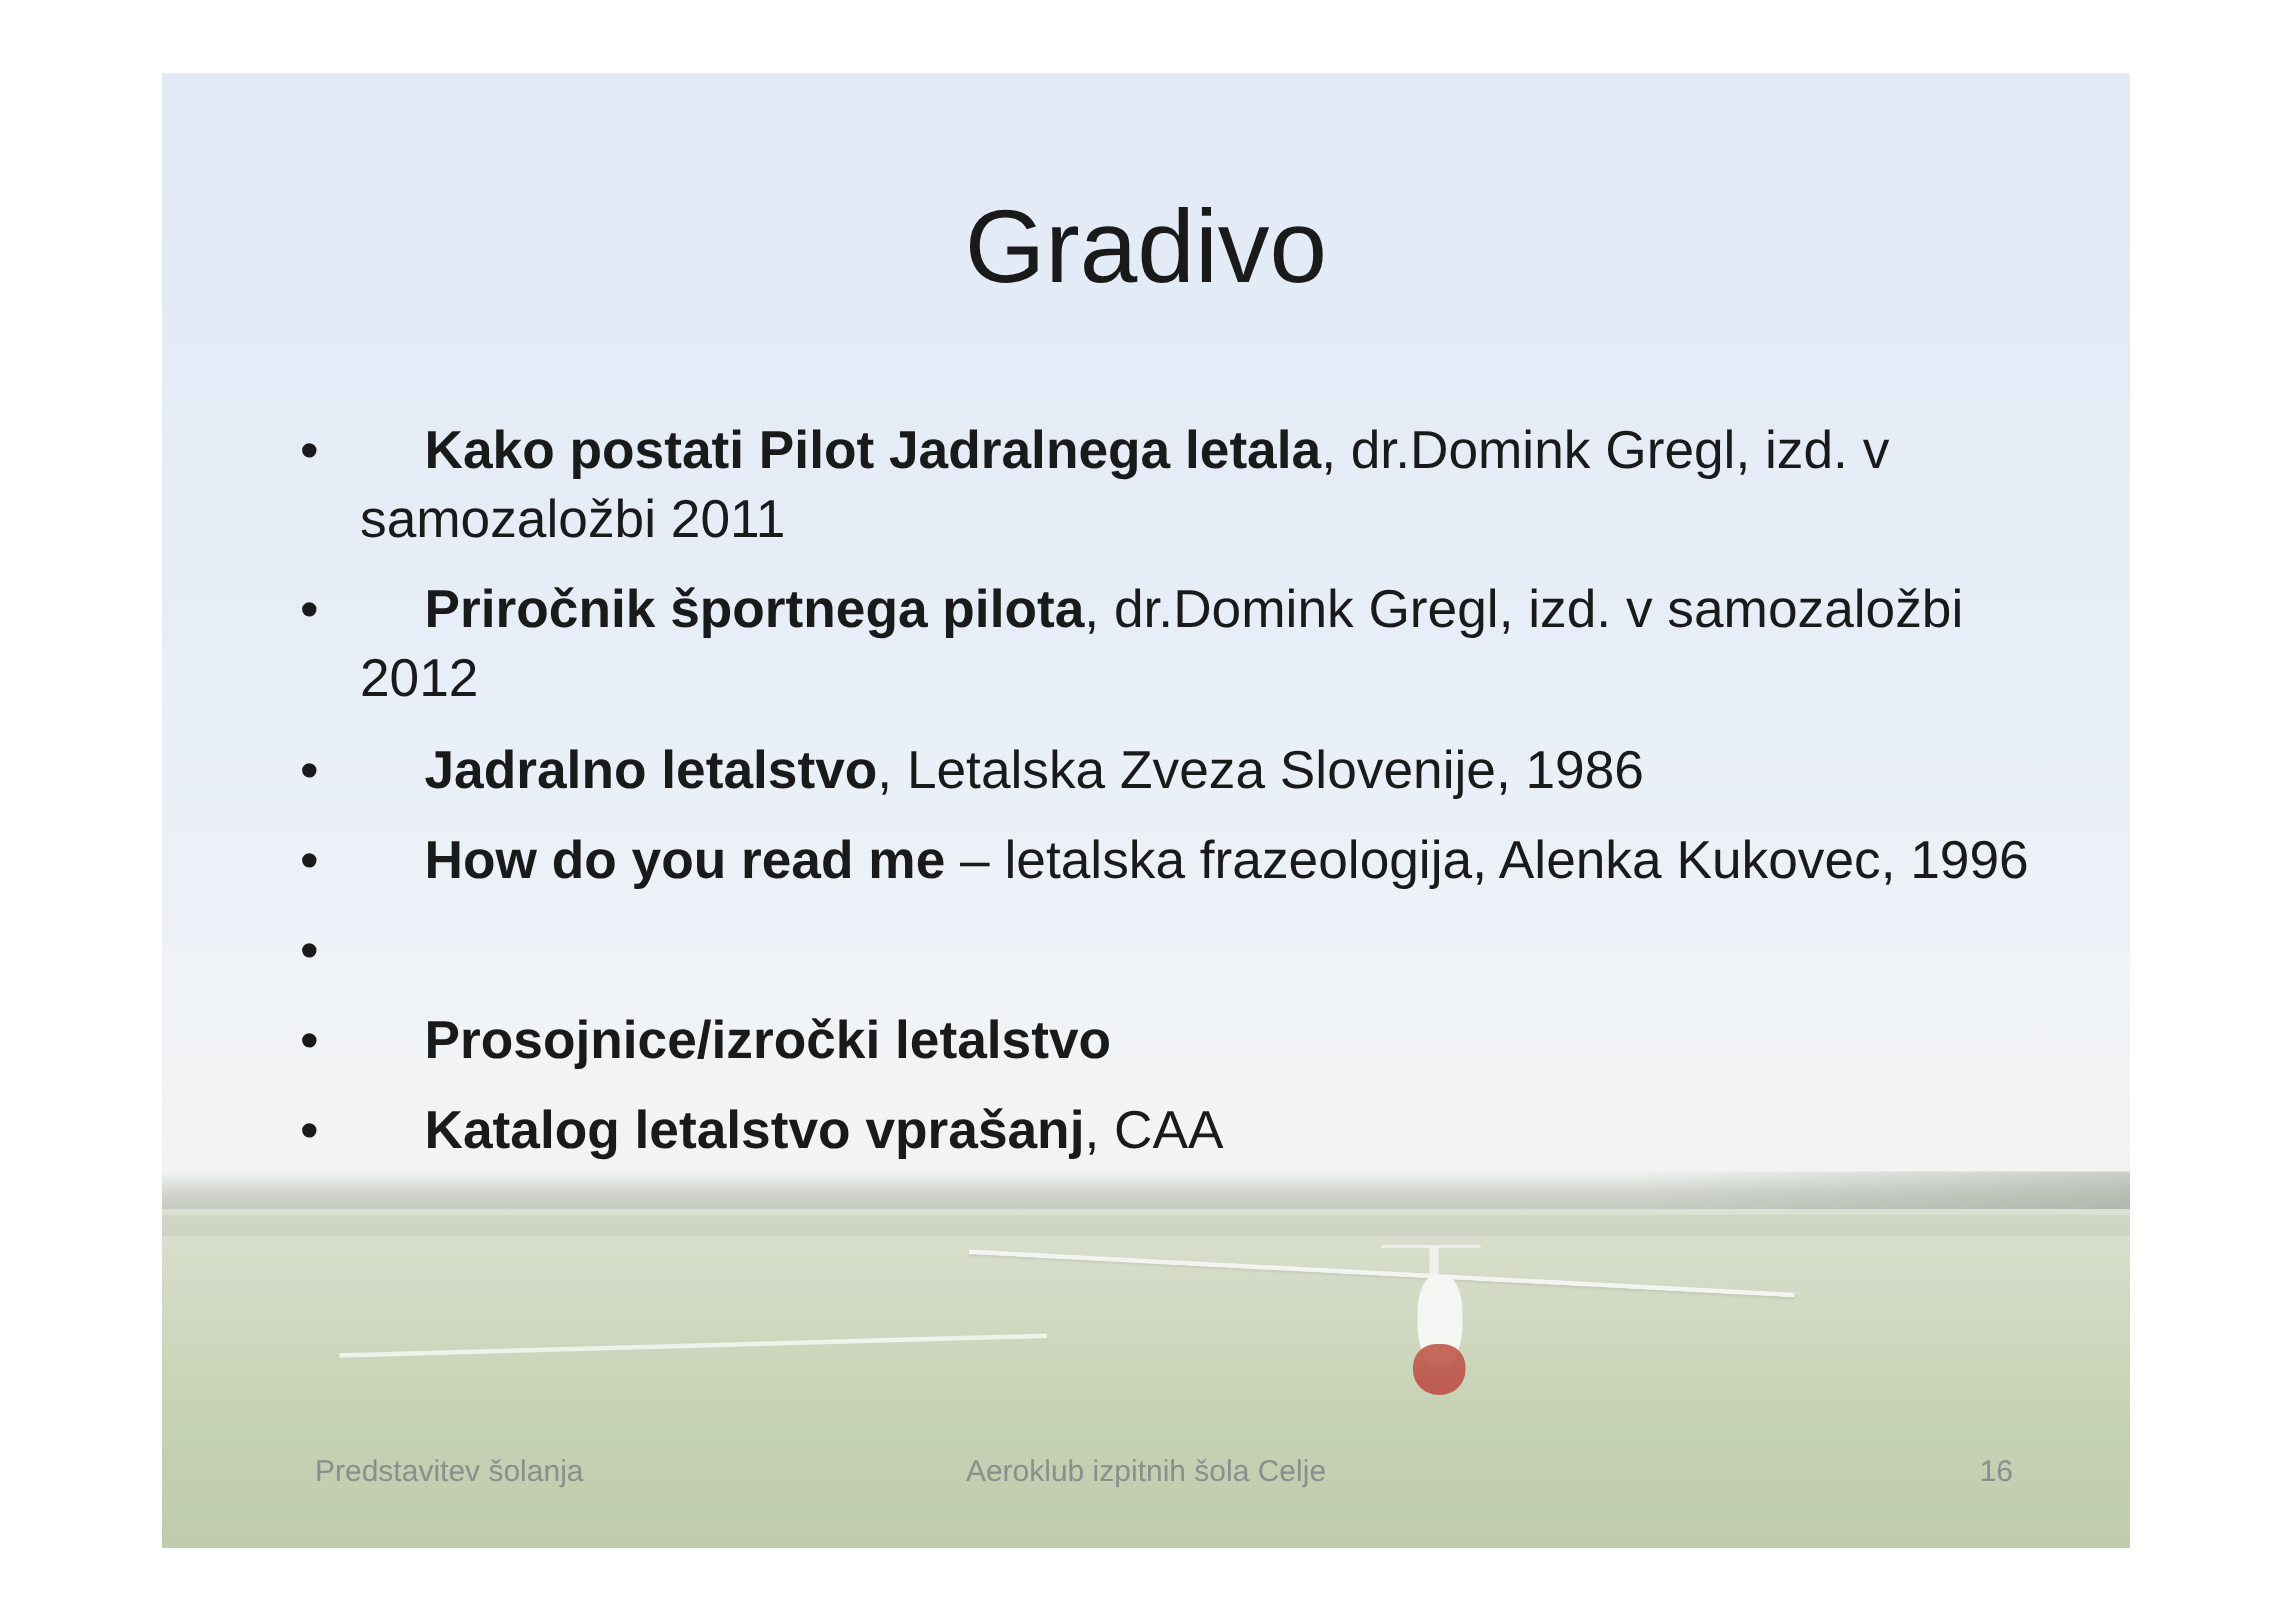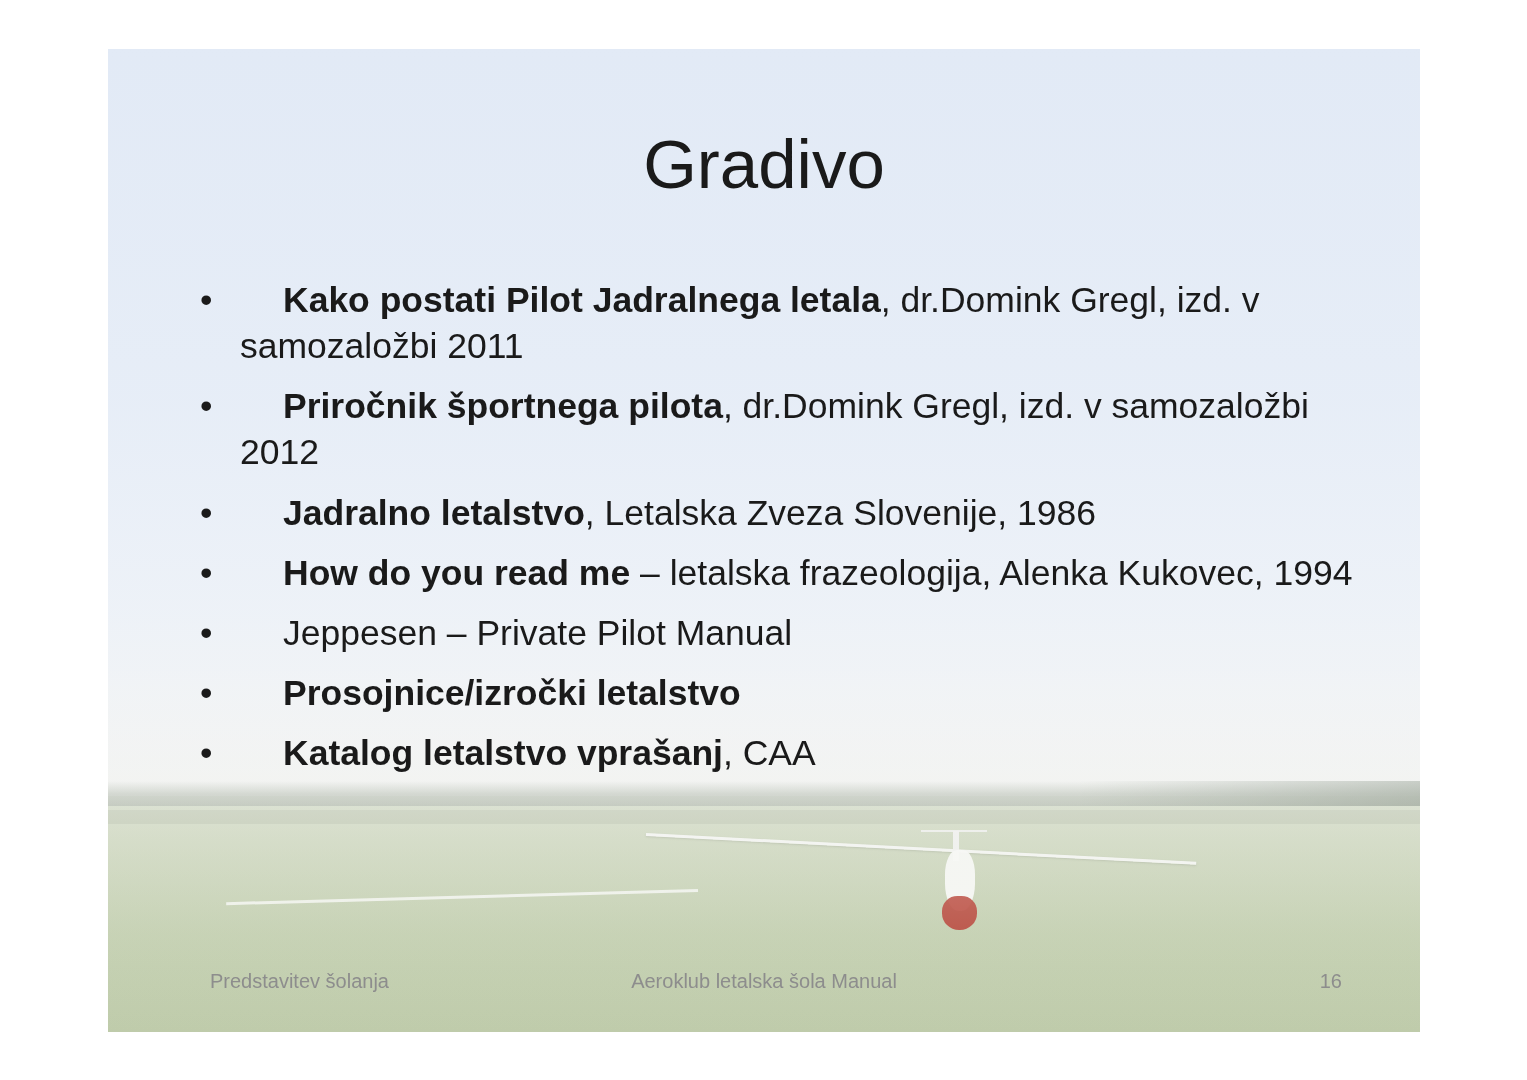--- a/index.html
+++ b/index.html
@@ -250,41 +250,41 @@
           <b>Priročnik športnega pilota</b><span>, dr.Domink Gregl, izd. v samozaložbi 2012</span>
         </div>
 
         <div class="bullet">
           <span class="dot">•</span>
           <b>Jadralno letalstvo</b><span>, Letalska Zveza Slovenije, 1986</span>
         </div>
 
         <div class="bullet">
           <span class="dot">•</span>
-          <b>How do you read me</b><span> – letalska frazeologija, Alenka Kukovec, 1994</span>
-        </div>
-
-        <div class="bullet">
-          <span class="dot">•</span>
-          <b></b><span>Jeppesen – Private Pilot Manual</span>
+          <b>How do you read me</b><span> – letalska frazeologija, Alenka Kukovec, 1996</span>
+        </div>
+
+        <div class="bullet">
+          <span class="dot">•</span>
+          <b></b>
         </div>
 
         <div class="bullet">
           <span class="dot">•</span>
           <b>Prosojnice/izročki letalstvo</b><span></span>
         </div>
 
         <div class="bullet">
           <span class="dot">•</span>
           <b>Katalog letalstvo vprašanj</b><span>, CAA</span>
         </div>
 
       </div>
 
       <div class="footer">
         <div class="f-left">Predstavitev šolanja</div>
-        <div class="f-center">Aeroklub letalska šola Manual</div>
+        <div class="f-center">Aeroklub izpitnih šola Celje</div>
         <div class="f-right">16</div>
       </div>
 
     </div>
   </div>
 </div>
 
 </body></html>

